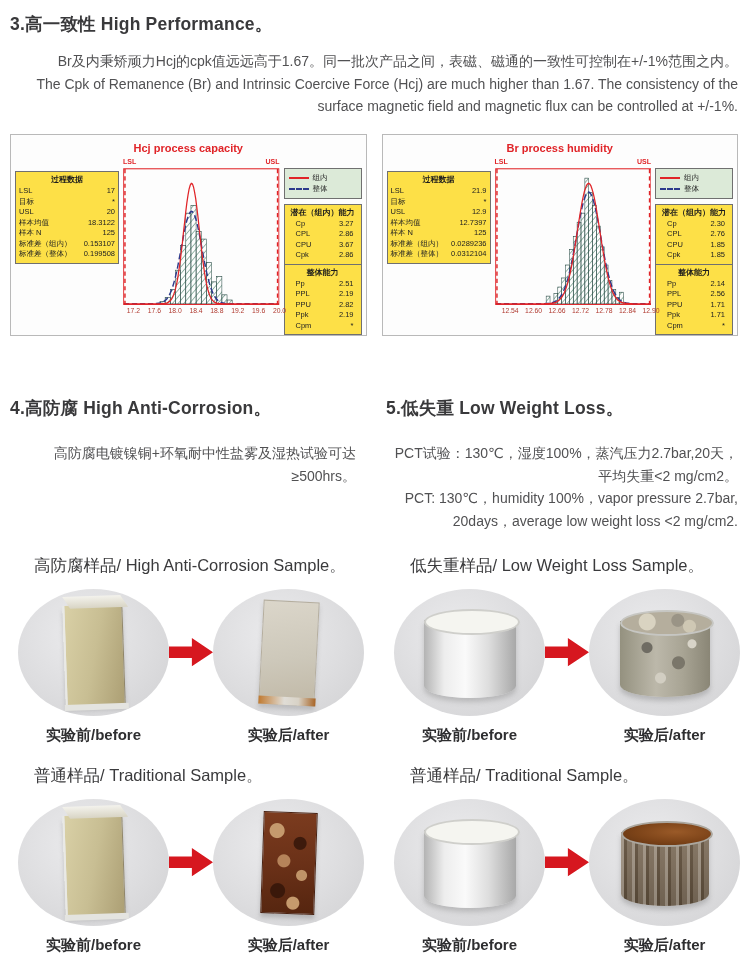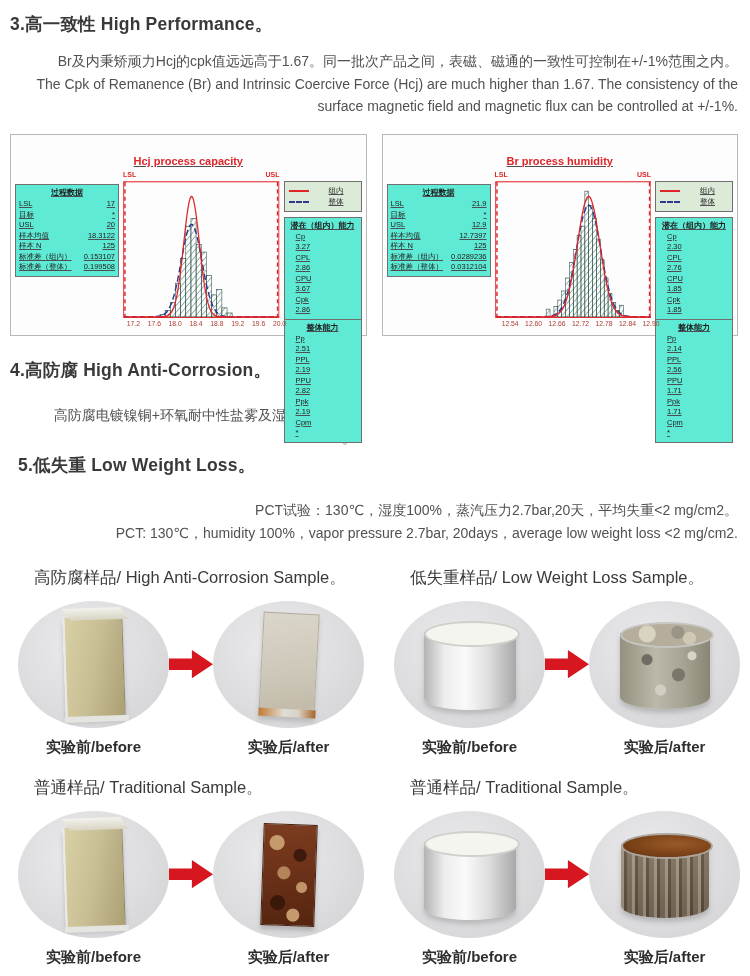--- a/index.html
+++ b/index.html
@@ -9,37 +9,37 @@
     font-family:"Liberation Sans","DejaVu Sans",sans-serif;
     color:#4f4f51;
   }
   .page { padding:8px 12px 0 10px; }
 
   
   .sec-heading { font-size:17.5px; color:#39393b; margin:4px 0 14px 0; letter-spacing:0.2px; }
   .sec-para { font-size:14px; line-height:1.62; color:#515153;text-align:right; }
   .sec3-para { margin-bottom:14px; }
 
-  .two-col { display:flex; margin-top:18px;flex-direction:column; }
+  .two-col { display:flex; margin-top:56px; }
   .col4 { width:368px; padding-right:22px; }
   .col5 { flex:1; padding-left:8px; }
   .col4 .sec-para.en { text-align:justify; }
   .two-col .sec-heading { margin-bottom:22px; }
 
   
   .charts-row { display:flex; gap:15px; margin-top:16px; }
   .chart-panel {
     flex:1; border:1px solid #b9b9b9; background:#fdfdfd;
-    padding:18px 4px 2px 4px; height:202px; position:relative;text-decoration:underline;
+    padding:5px 4px 2px 4px; height:202px; position:relative;
   }
   .chart-title { text-align:center; color:#e02428; font-weight:bold; font-size:11px; margin:2px 0 3px 0; }
   .chart-body { display:flex; gap:4px; align-items:flex-start; }
 
   .stat-box {
-    background:#5eead4; border:1px solid #707070; padding:2px 3px 3px 3px;
+    background:#fde047; border:1px solid #707070; padding:2px 3px 3px 3px;
   }
   .stat-box-title { text-align:center; font-weight:bold; font-size:8px; color:#1c1c1c; margin-bottom:1px; white-space:nowrap; }
   .srow { display:flex; justify-content:space-between; font-size:7.5px; line-height:1.4; color:#222; white-space:nowrap; }
   .srow .slabel { margin-right:6px; }
 
   .left-col { width:104px; flex:0 0 104px; padding-top:14px; }
   .left-col .stat-box { width:104px; }
 
   .plot-wrap { flex:1; position:relative; padding-top:11px; }
   .spec-label { position:absolute; top:1px; font-size:7px; font-weight:bold; color:#e02428; }
@@ -47,27 +47,27 @@
   .spec-label.usl { right:0; }
   .plot-svg { display:block; width:100%; height:138px; }
   .x-ticks { position:relative; height:10px; margin-top:1px; }
   .x-ticks span {
     position:absolute; transform:translateX(-50%);
     font-size:6.8px; color:#b03a30; white-space:nowrap; top:0;
   }
 
   .right-col { width:78px; flex:0 0 78px; padding-top:11px; display:flex; flex-direction:column; }
   .legend-box { background:#dcead8; border:1px solid #707070; padding:3px 4px; margin-bottom:5px; }
-  .lrow { display:flex; align-items:center; gap:20px; font-size:7.5px; color:#222; line-height:1.5; }
+  .lrow { display:flex; align-items:center; gap:4px; font-size:7.5px; color:#222; line-height:1.5; }
   .lsample { width:20px; height:0; flex:0 0 20px; }
   .lsample.solid { border-top:2px solid #e02428; }
   .lsample.dashed { border-top:2px dashed #2d3a8c; }
   .cap-box { margin-bottom:0; }
   .cap-box + .cap-box { margin-top:-1px; }
-  .cap-box .srow { padding:0 4px 0 8px;flex-direction:column; }
+  .cap-box .srow { padding:0 4px 0 8px; }
 
   
   .samples-grid { display:grid; grid-template-columns:1fr 1fr; column-gap:18px; row-gap:10px; margin-top:18px; }
   .sample-heading { font-size:16.5px; color:#3a3a3c; margin:4px 0 12px 24px; }
   .sample-row { display:flex; align-items:center; justify-content:space-between; padding:0 4px 0 8px; }
   .photo {
     width:151px; height:127px; border-radius:50%; overflow:hidden; position:relative;
     background:radial-gradient(ellipse at 42% 36%, #ebebed 0%, #dddddf 55%, #d0d0d2 100%);
     display:flex; align-items:center; justify-content:center;
   }

